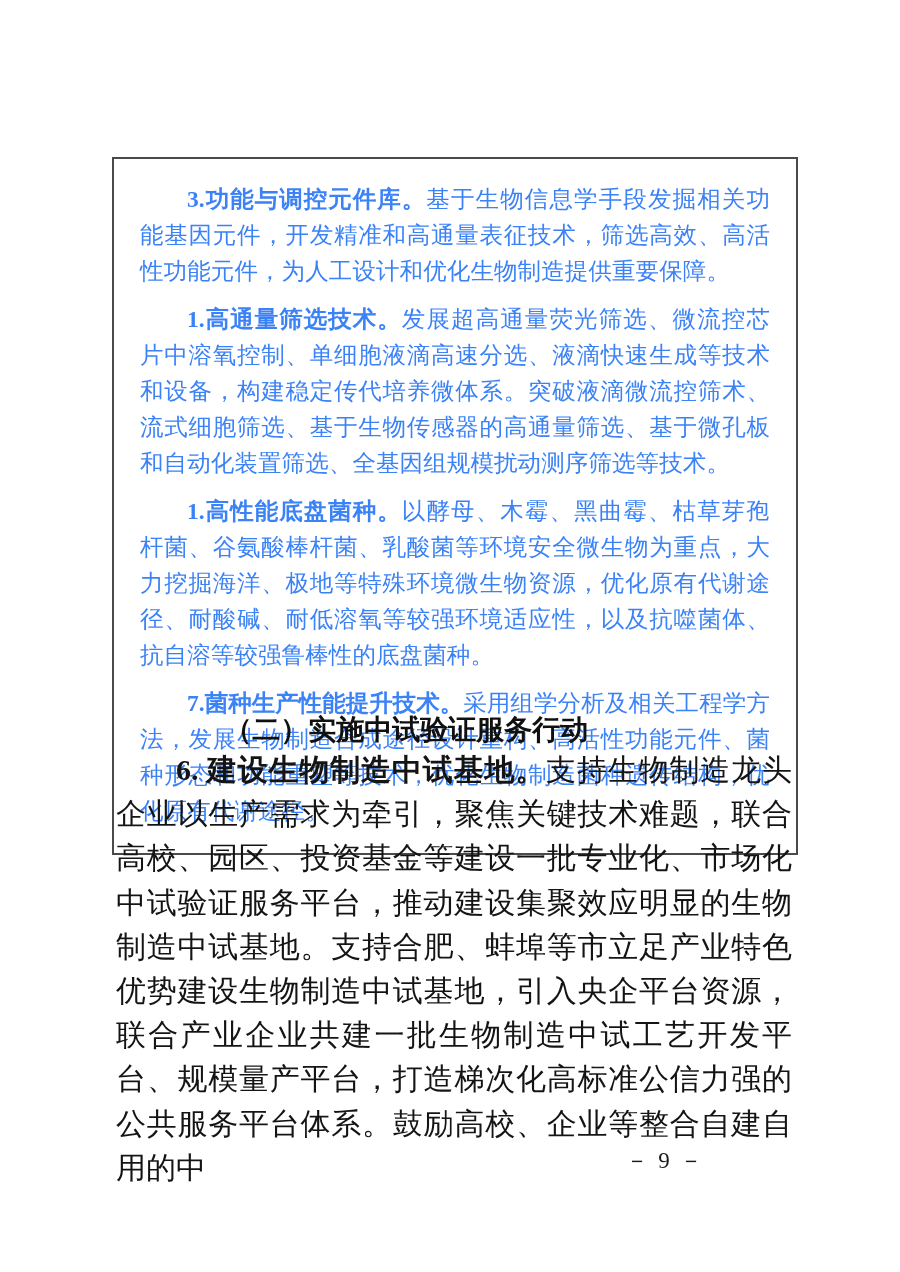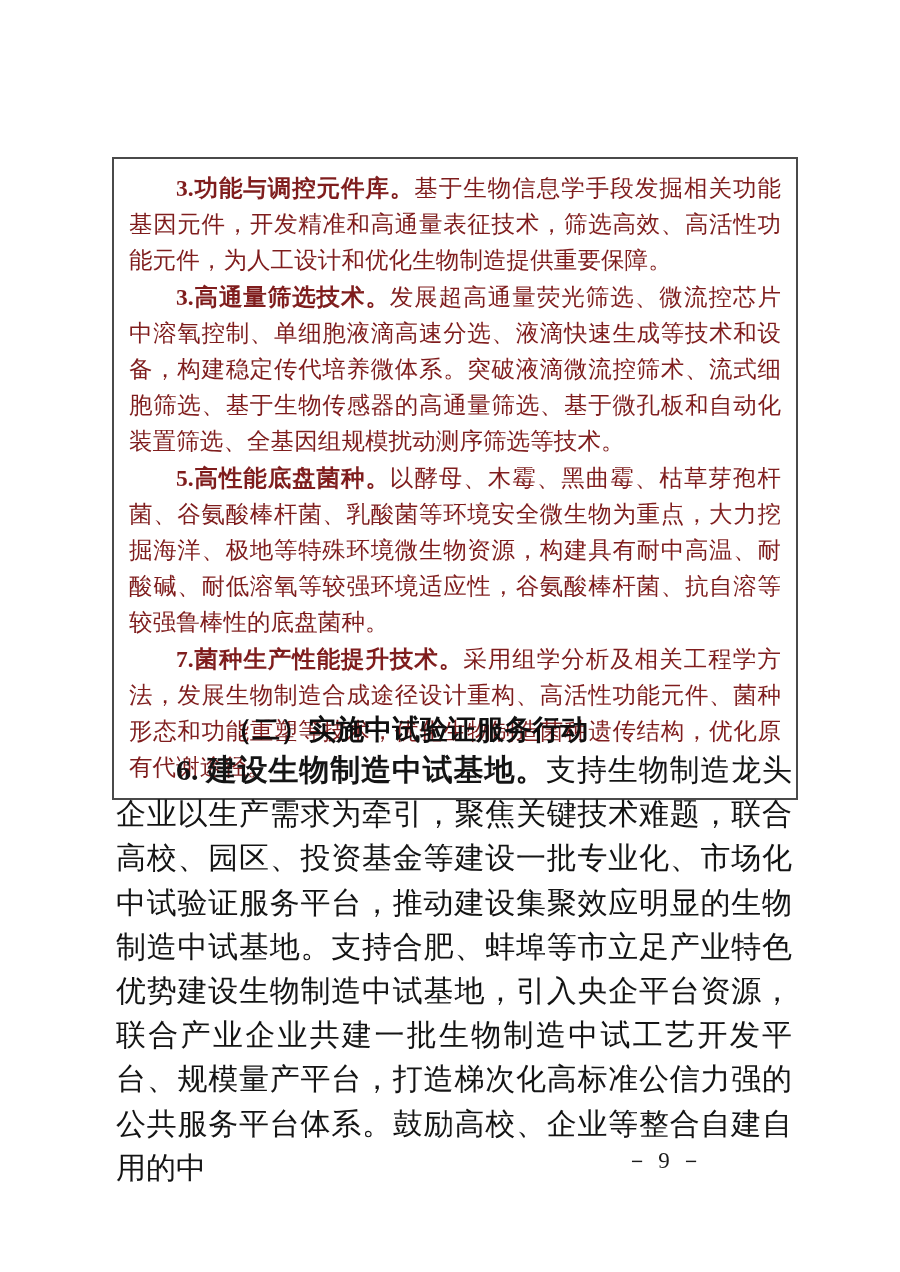--- a/index.html
+++ b/index.html
@@ -29,28 +29,28 @@
     left: 112px;
     top: 157px;
     width: 686px;
     box-sizing: border-box;
     border: 2px solid #4a4a4a;
     padding: 10px 14px 12px 14px;
     background: #ffffff;
   }
 
   .framed-block p {
-    margin: 1px;
+    margin: 12px;
     font-size: 23.5px;
     line-height: 36px;
     text-align: justify;
     text-justify: inter-ideograph;
     text-indent: 2em;
     letter-spacing: 0.1px;
-    color: #7f1d1d;
+    color: #3b82f6;
   }
 
   .framed-block p .lead {
     font-weight: bold;
     letter-spacing: 0;
   }
 
   
   .section-heading {
     position: absolute;
@@ -108,25 +108,25 @@
 
 <div class="page">
 
   <div class="framed-block">
 
     <p>
       <span class="lead">3.功能与调控元件库。</span><span>基于生物信息学手段发掘相关功能基因元件，开发精准和高通量表征技术，筛选高效、高活性功能元件，为人工设计和优化生物制造提供重要保障。</span>
     </p>
 
     <p>
-      <span class="lead">3.高通量筛选技术。</span><span>发展超高通量荧光筛选、微流控芯片中溶氧控制、单细胞液滴高速分选、液滴快速生成等技术和设备，构建稳定传代培养微体系。突破液滴微流控筛术、流式细胞筛选、基于生物传感器的高通量筛选、基于微孔板和自动化装置筛选、全基因组规模扰动测序筛选等技术。</span>
+      <span class="lead">1.高通量筛选技术。</span><span>发展超高通量荧光筛选、微流控芯片中溶氧控制、单细胞液滴高速分选、液滴快速生成等技术和设备，构建稳定传代培养微体系。突破液滴微流控筛术、流式细胞筛选、基于生物传感器的高通量筛选、基于微孔板和自动化装置筛选、全基因组规模扰动测序筛选等技术。</span>
     </p>
 
     <p>
-      <span class="lead">5.高性能底盘菌种。</span><span>以酵母、木霉、黑曲霉、枯草芽孢杆菌、谷氨酸棒杆菌、乳酸菌等环境安全微生物为重点，大力挖掘海洋、极地等特殊环境微生物资源，构建具有耐中高温、耐酸碱、耐低溶氧等较强环境适应性，谷氨酸棒杆菌、抗自溶等较强鲁棒性的底盘菌种。</span>
+      <span class="lead">1.高性能底盘菌种。</span><span>以酵母、木霉、黑曲霉、枯草芽孢杆菌、谷氨酸棒杆菌、乳酸菌等环境安全微生物为重点，大力挖掘海洋、极地等特殊环境微生物资源，优化原有代谢途径、耐酸碱、耐低溶氧等较强环境适应性，以及抗噬菌体、抗自溶等较强鲁棒性的底盘菌种。</span>
     </p>
 
     <p>
       <span class="lead">7.菌种生产性能提升技术。</span><span>采用组学分析及相关工程学方法，发展生物制造合成途径设计重构、高活性功能元件、菌种形态和功能重塑等技术，优化生物制造菌种遗传结构，优化原有代谢途径。</span>
     </p>
 
   </div>
 
   <h2 class="section-heading">（二）实施中试验证服务行动</h2>
 

